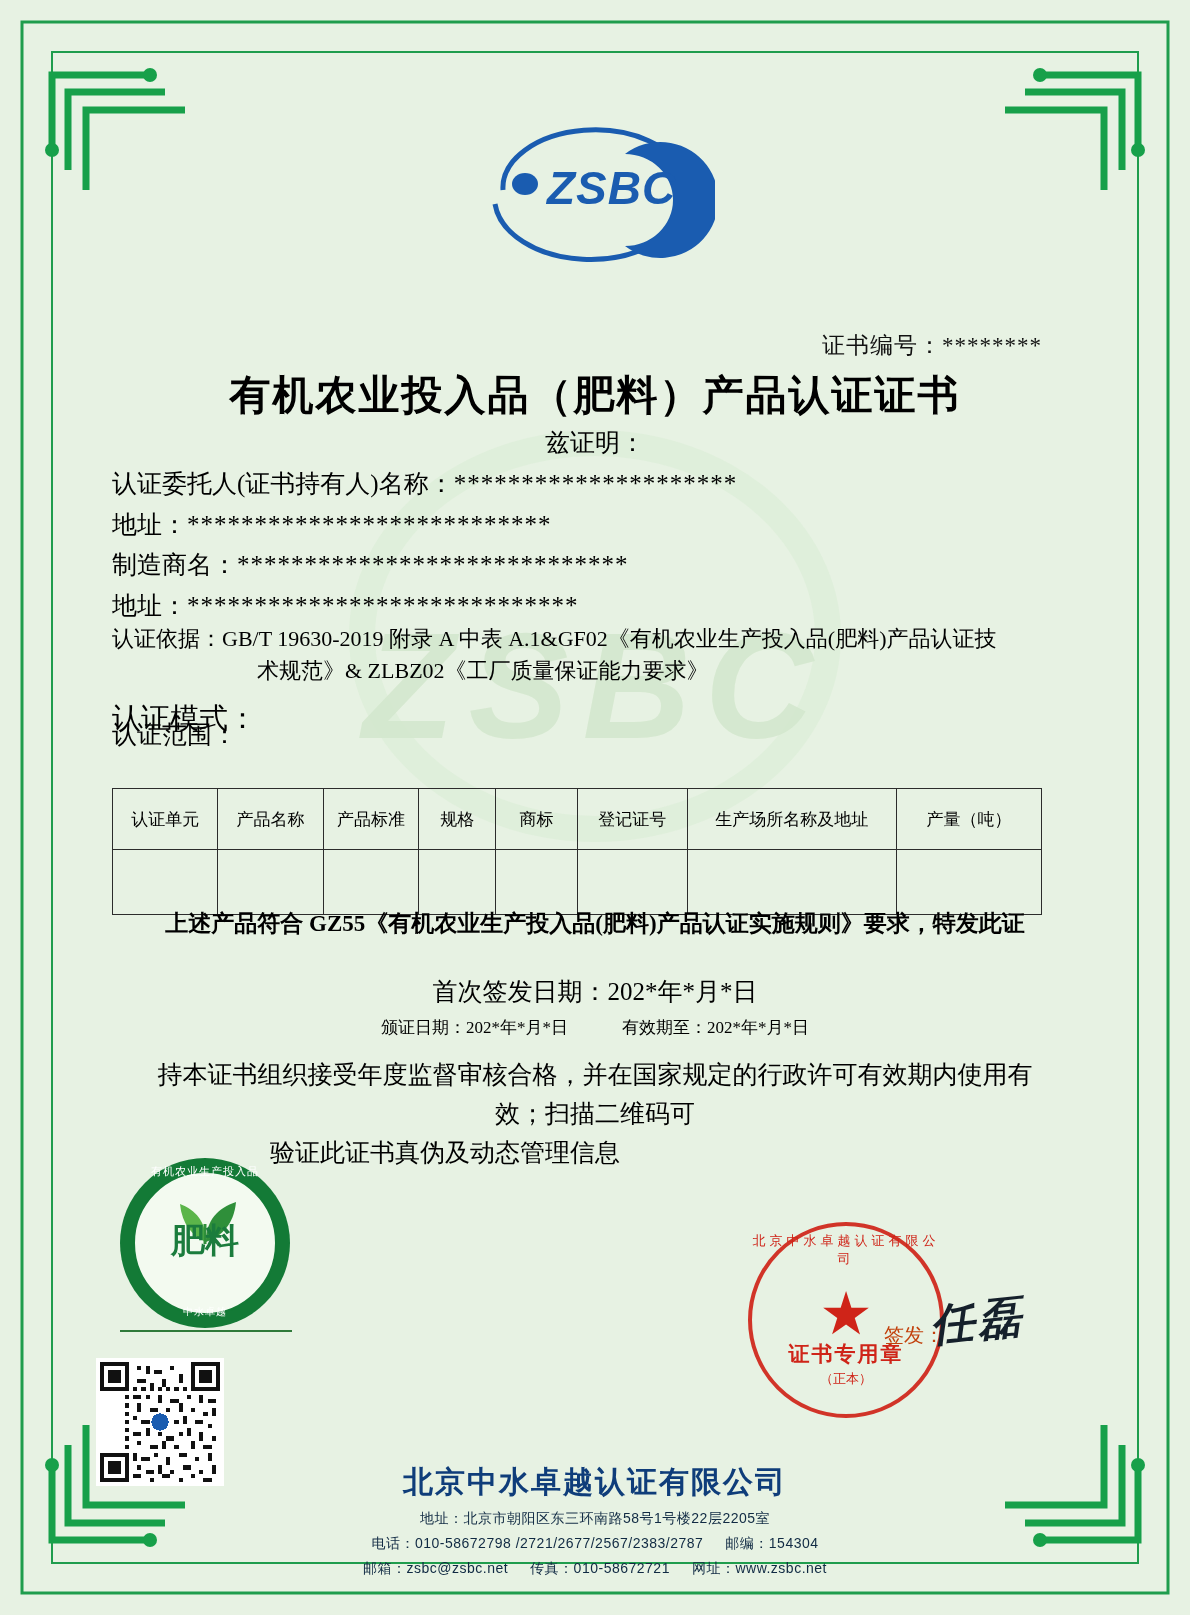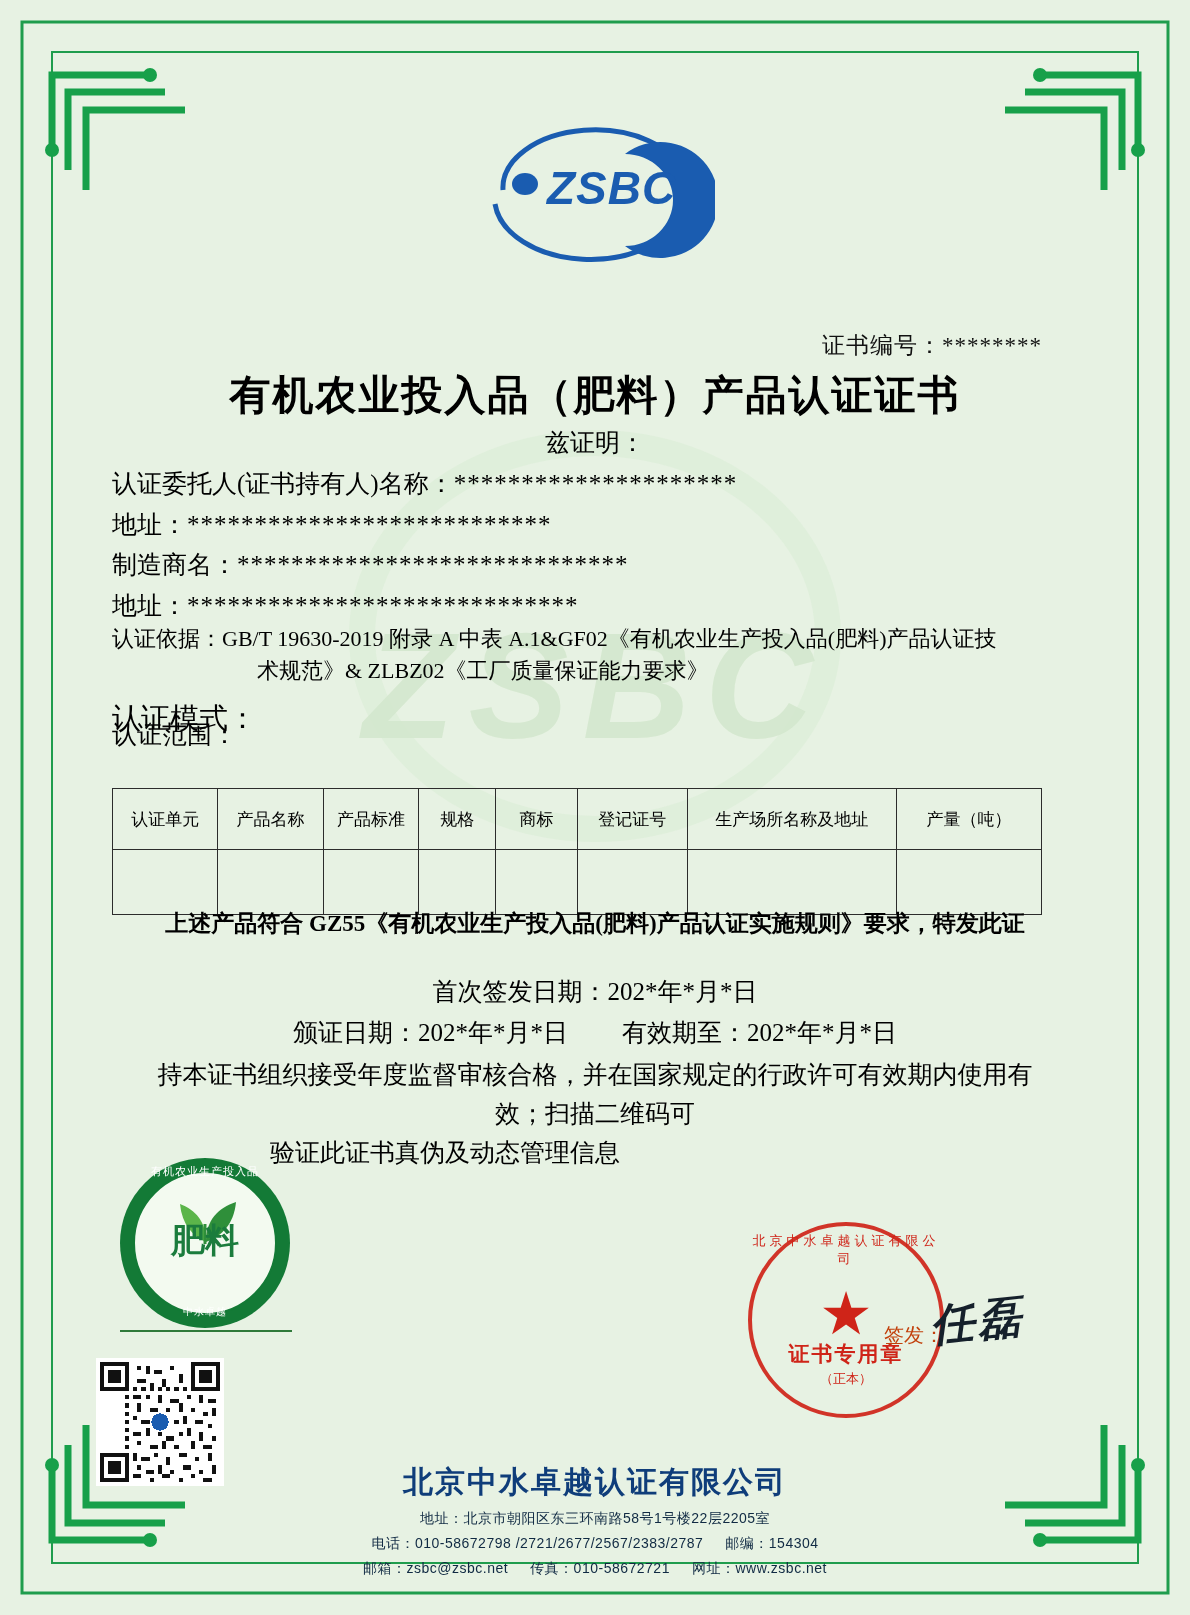--- a/index.html
+++ b/index.html
@@ -173,21 +173,21 @@
     left: 0; right: 0;
     top: 975px;
     text-align: center;
     font-size: 25px;
   }
   .dates {
     position: absolute;
     left: 0; right: 0;
     top: 1016px;
     text-align: center;
-    font-size: 25px;
+    font-size: 17px;
   }
   .dates .gap { display: inline-block; width: 54px; }
   .note {
     position: absolute;
     left: 145px;
     top: 1056px;
     width: 900px;
     text-align: center;
     font-size: 25px;
     line-height: 1.55;

